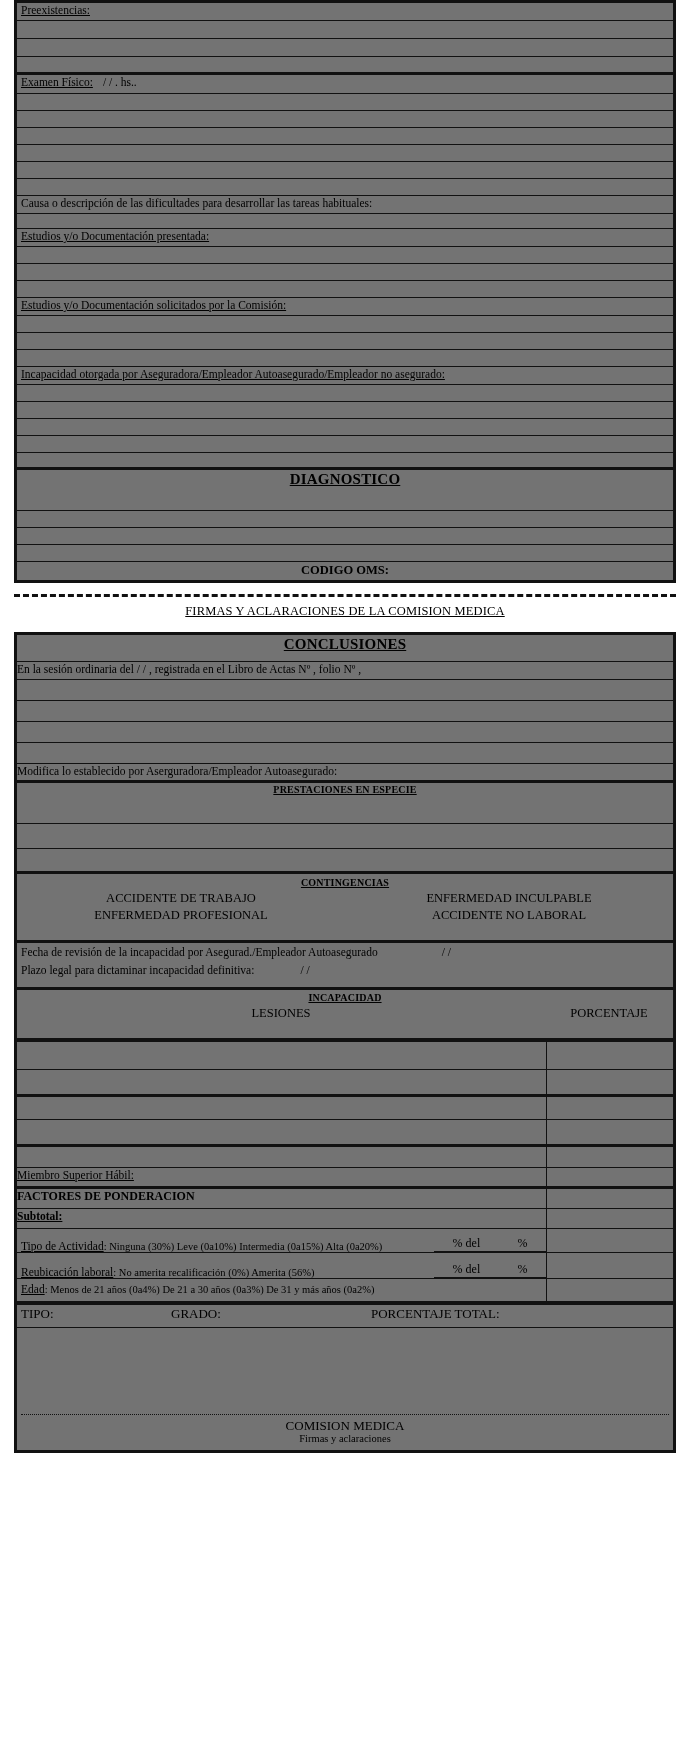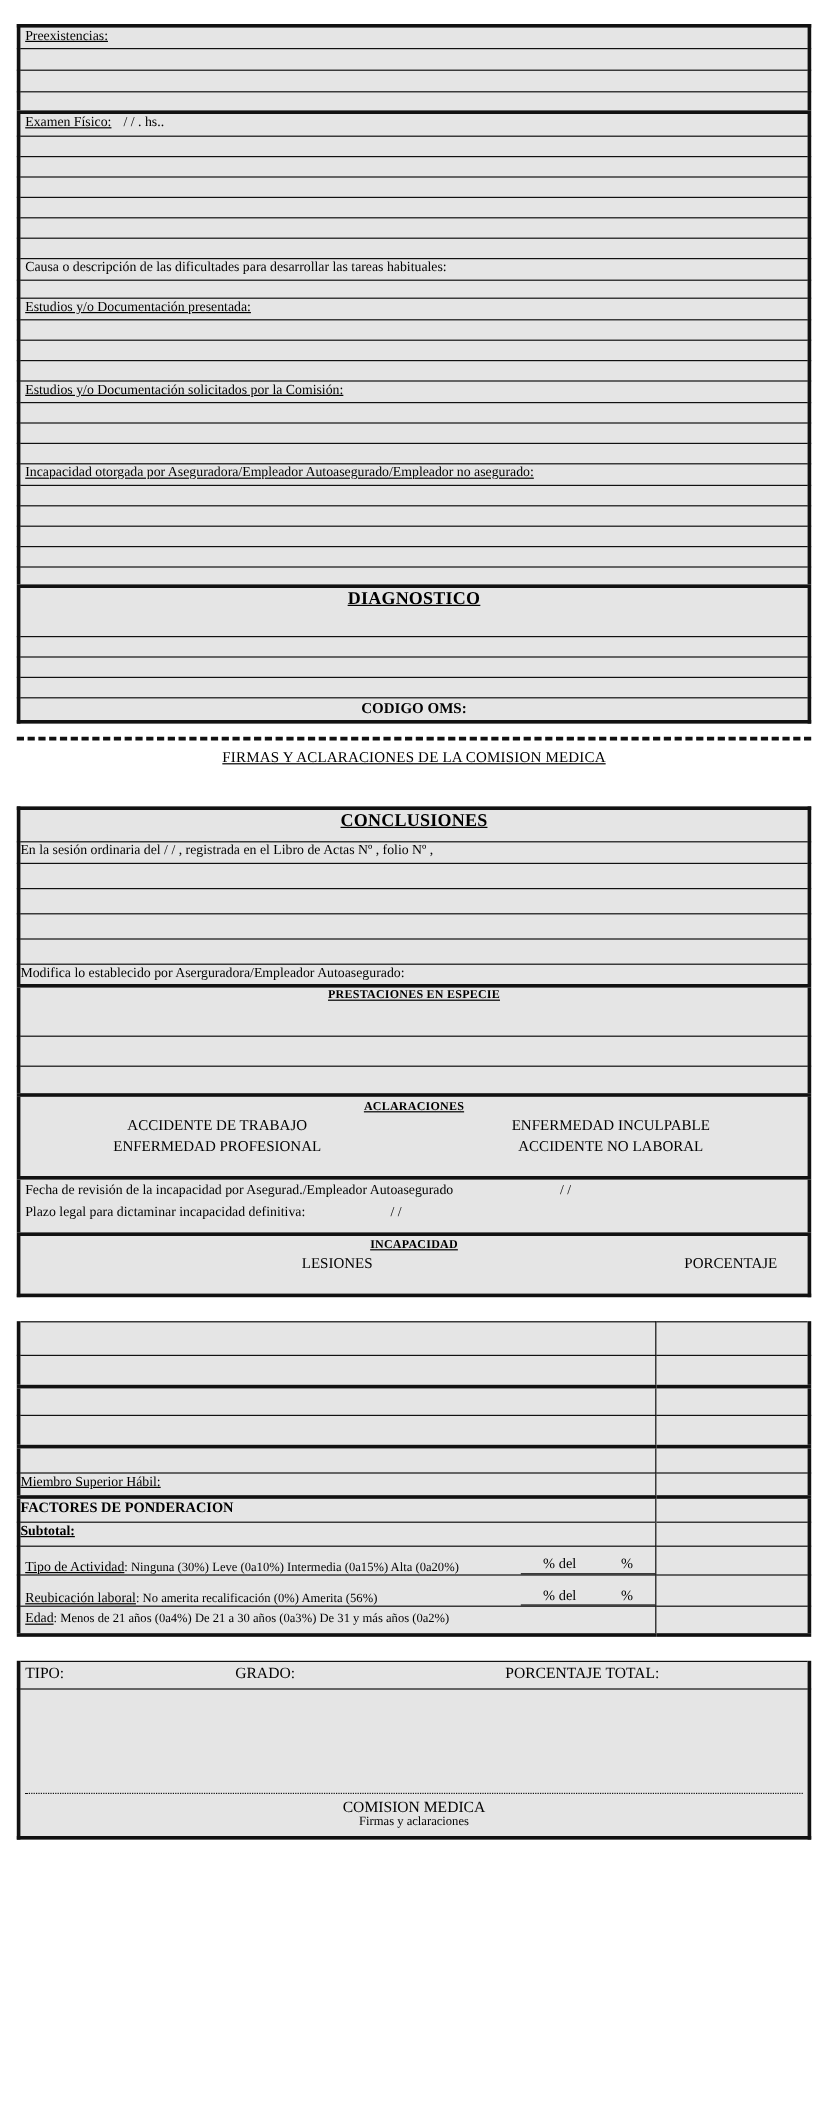--- a/index.html
+++ b/index.html
@@ -22,22 +22,21 @@
     box-sizing: border-box;
     padding: 0 14px;
   }
 
   
   .sheet {
     width: 100%;
     border: 3px solid #111;
     border-collapse: collapse;
     table-layout: fixed;
-    background: #e5e5e5;
-    margin-top: 20px;
+    background: #737373;
   }
   .sheet td {
     border: 1.5px solid #111;
     padding: 0;
     vertical-align: top;
     font-size: 11.5px;
     line-height: 1.05;
   }
   .cellpad { padding: 1px 3px 1px 4px; }
 
@@ -106,21 +105,21 @@
   .fact-line .txt { flex: 1; padding-left: 4px; }
   .fact-line .pct {
     width: 112px;
     display: flex;
     justify-content: space-around;
     font-size: 12px;
     padding-bottom: 1px;
   }
   .small { font-size: 10.5px; }
 
-  .row-flex { display: flex; gap: 25px; }
+  .row-flex { display: flex; }
   .row-flex > span { display: inline-block; }
 
   
   .sig-area { height: 86px; }
   .dotline {
     border-top: 1.6px dotted #111;
     margin: 0 4px;
   }
   .sig-name {
     text-align: center;
@@ -315,21 +314,21 @@
       </tr>
       <tr>
           <td style="height:24px"></td>
         </tr>
       <tr>
           <td style="height:22px" class="thickb"></td>
         </tr>
 
       <tr>
         <td style="height:66px" class="thickb">
-          <div class="heading sm" style="padding-top:4px">ACLARACIONES</div>
+          <div class="heading sm" style="padding-top:4px">CONTINGENCIAS</div>
           <div class="cont-grid">
             <div>ACCIDENTE DE TRABAJO</div>
             <div>ENFERMEDAD INCULPABLE</div>
           </div>
           <div class="cont-grid">
             <div>ENFERMEDAD PROFESIONAL</div>
             <div>ACCIDENTE NO LABORAL</div>
           </div>
         </td>
       </tr>

